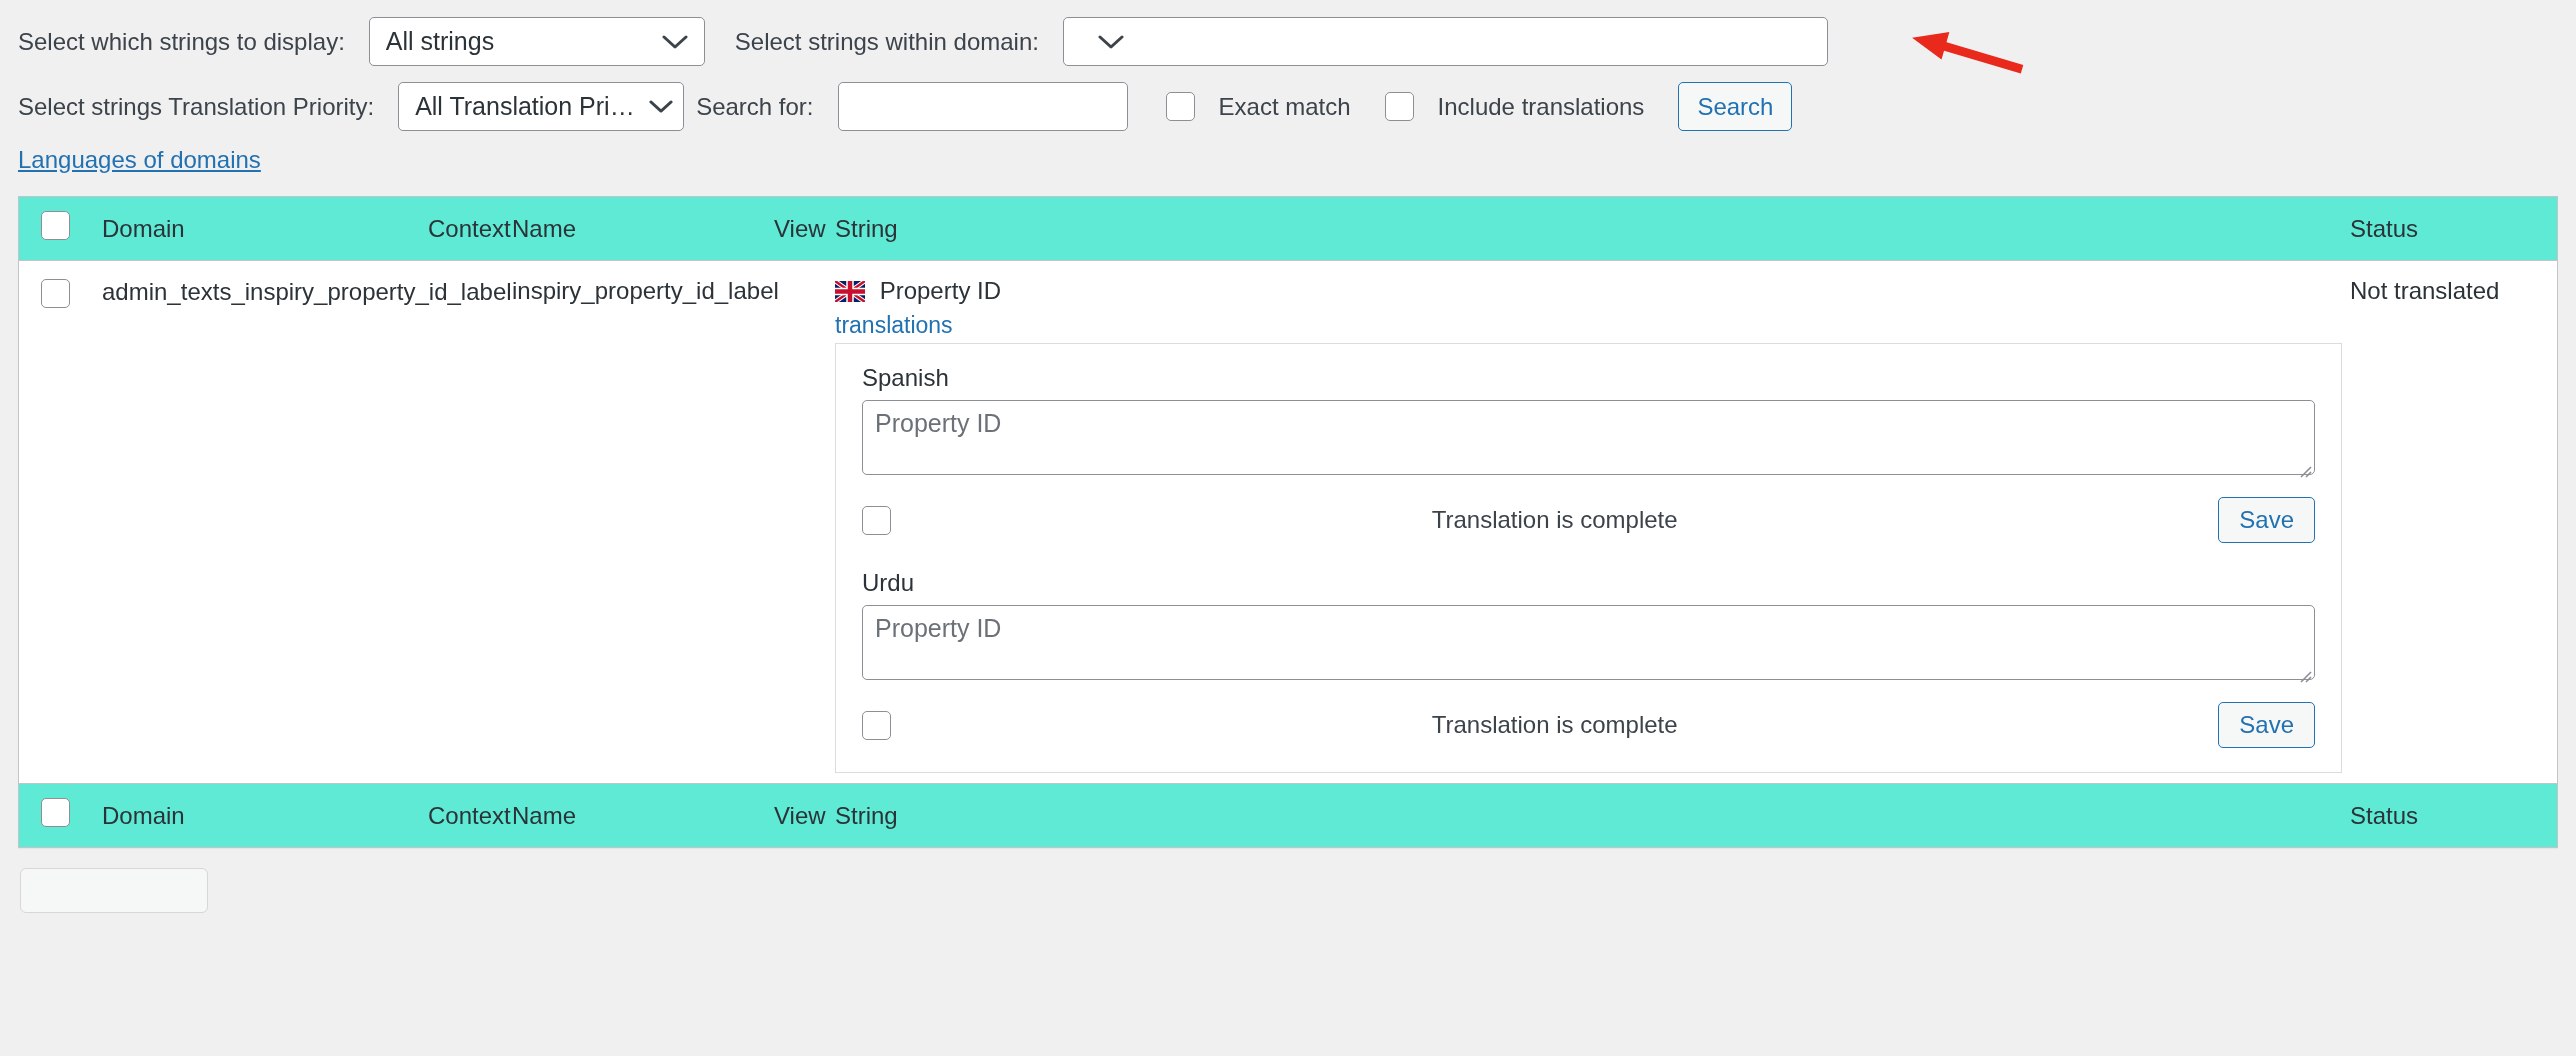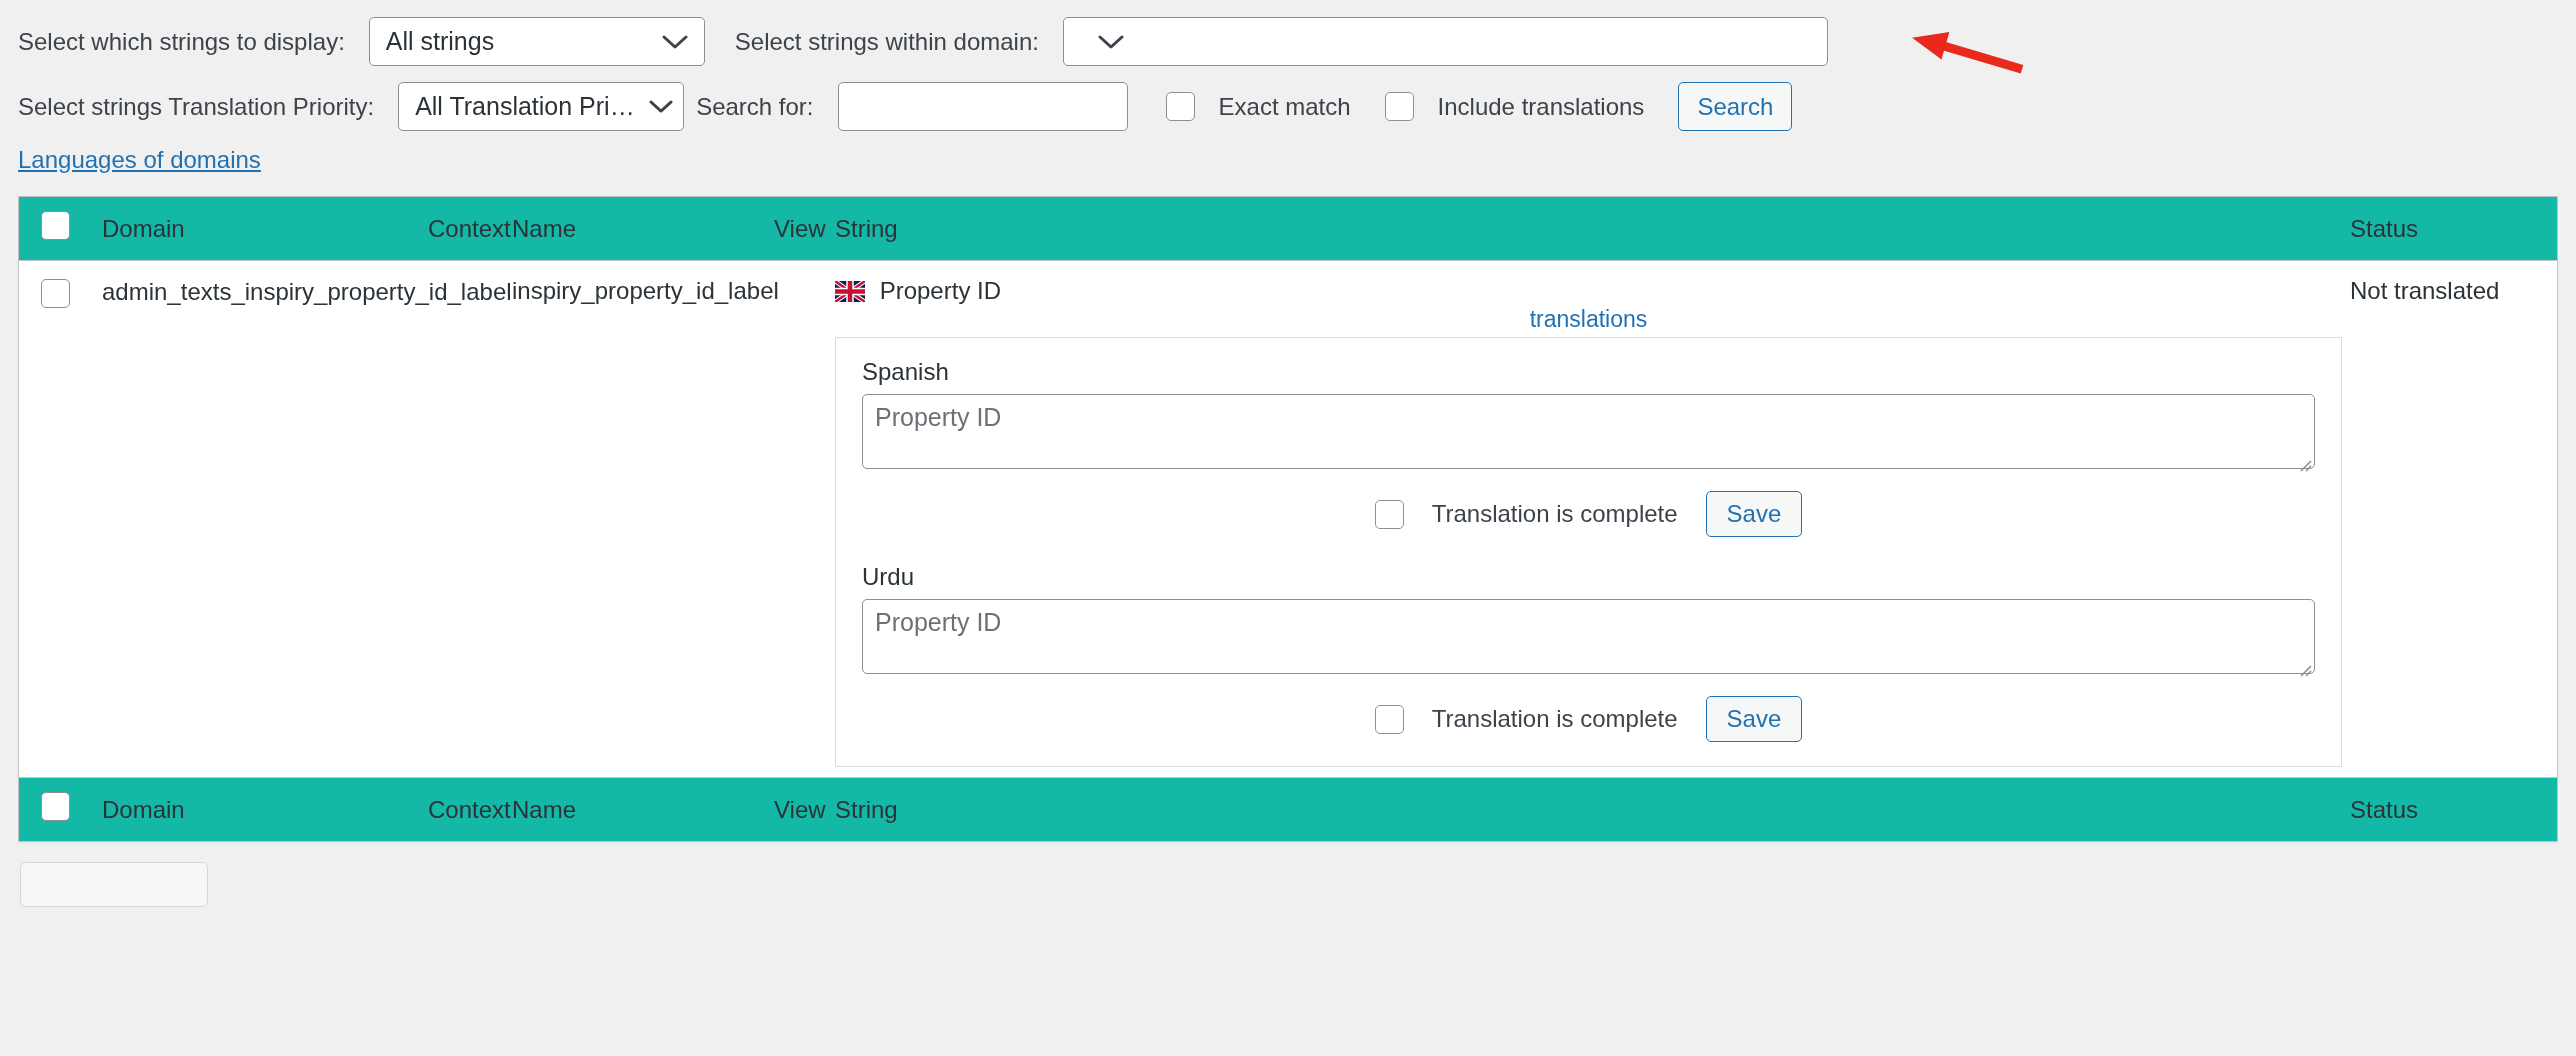--- a/index.html
+++ b/index.html
@@ -132,21 +132,21 @@
     table-layout: fixed;
   }
   table.wp-list th {
     text-align: left;
     font-weight: normal;
     font-size: 24px;
     color: #2c3338;
     padding: 14px 0;
     vertical-align: middle;
   }
-  thead tr, tfoot tr { background: #14b8a6; }
+  thead tr, tfoot tr { background: #5eead4; }
   thead th { border-bottom: 1px solid #c3c4c7; }
   tfoot th { border-top: 1px solid #c3c4c7; }
 
   .col-cb     { width: 61px;  padding-left: 22px !important; }
   .col-domain { width: 326px; }
   .col-ctx    { width: 84px;  }
   .col-name   { width: 262px; }
   .col-view   { width: 61px;  }
   .col-string { }
   .col-status { width: 207px; }
@@ -164,22 +164,23 @@
   .flag {
     display: inline-block;
     vertical-align: -3px;
     margin-right: 8px;
     width: 30px;
     height: 21px;
   }
   .status-cell { color: #2c3338; }
 
   .trans-link-row {
-    text-align: center;
+    text-align: left;
     padding-right: 8px;
+    margin-top: 6px;
     margin-bottom: 4px;
   }
   a.trans-link {
     color: #2271b1;
     font-size: 23px;
     text-decoration: none;
     cursor: pointer;
   }
 
   
@@ -215,21 +216,21 @@
     position: absolute;
     right: 3px;
     bottom: 3px;
     width: 16px;
     height: 16px;
     pointer-events: none;
   }
   .trans-actions {
     display: flex;
     align-items: center;
-    justify-content: center;
+    justify-content: space-between;
     margin-top: 22px;
     gap: 12px;
   }
   .complete-label {
     font-size: 24px;
     color: #3c434a;
     margin-left: 16px;
     margin-right: 16px;
     white-space: nowrap;
   }

